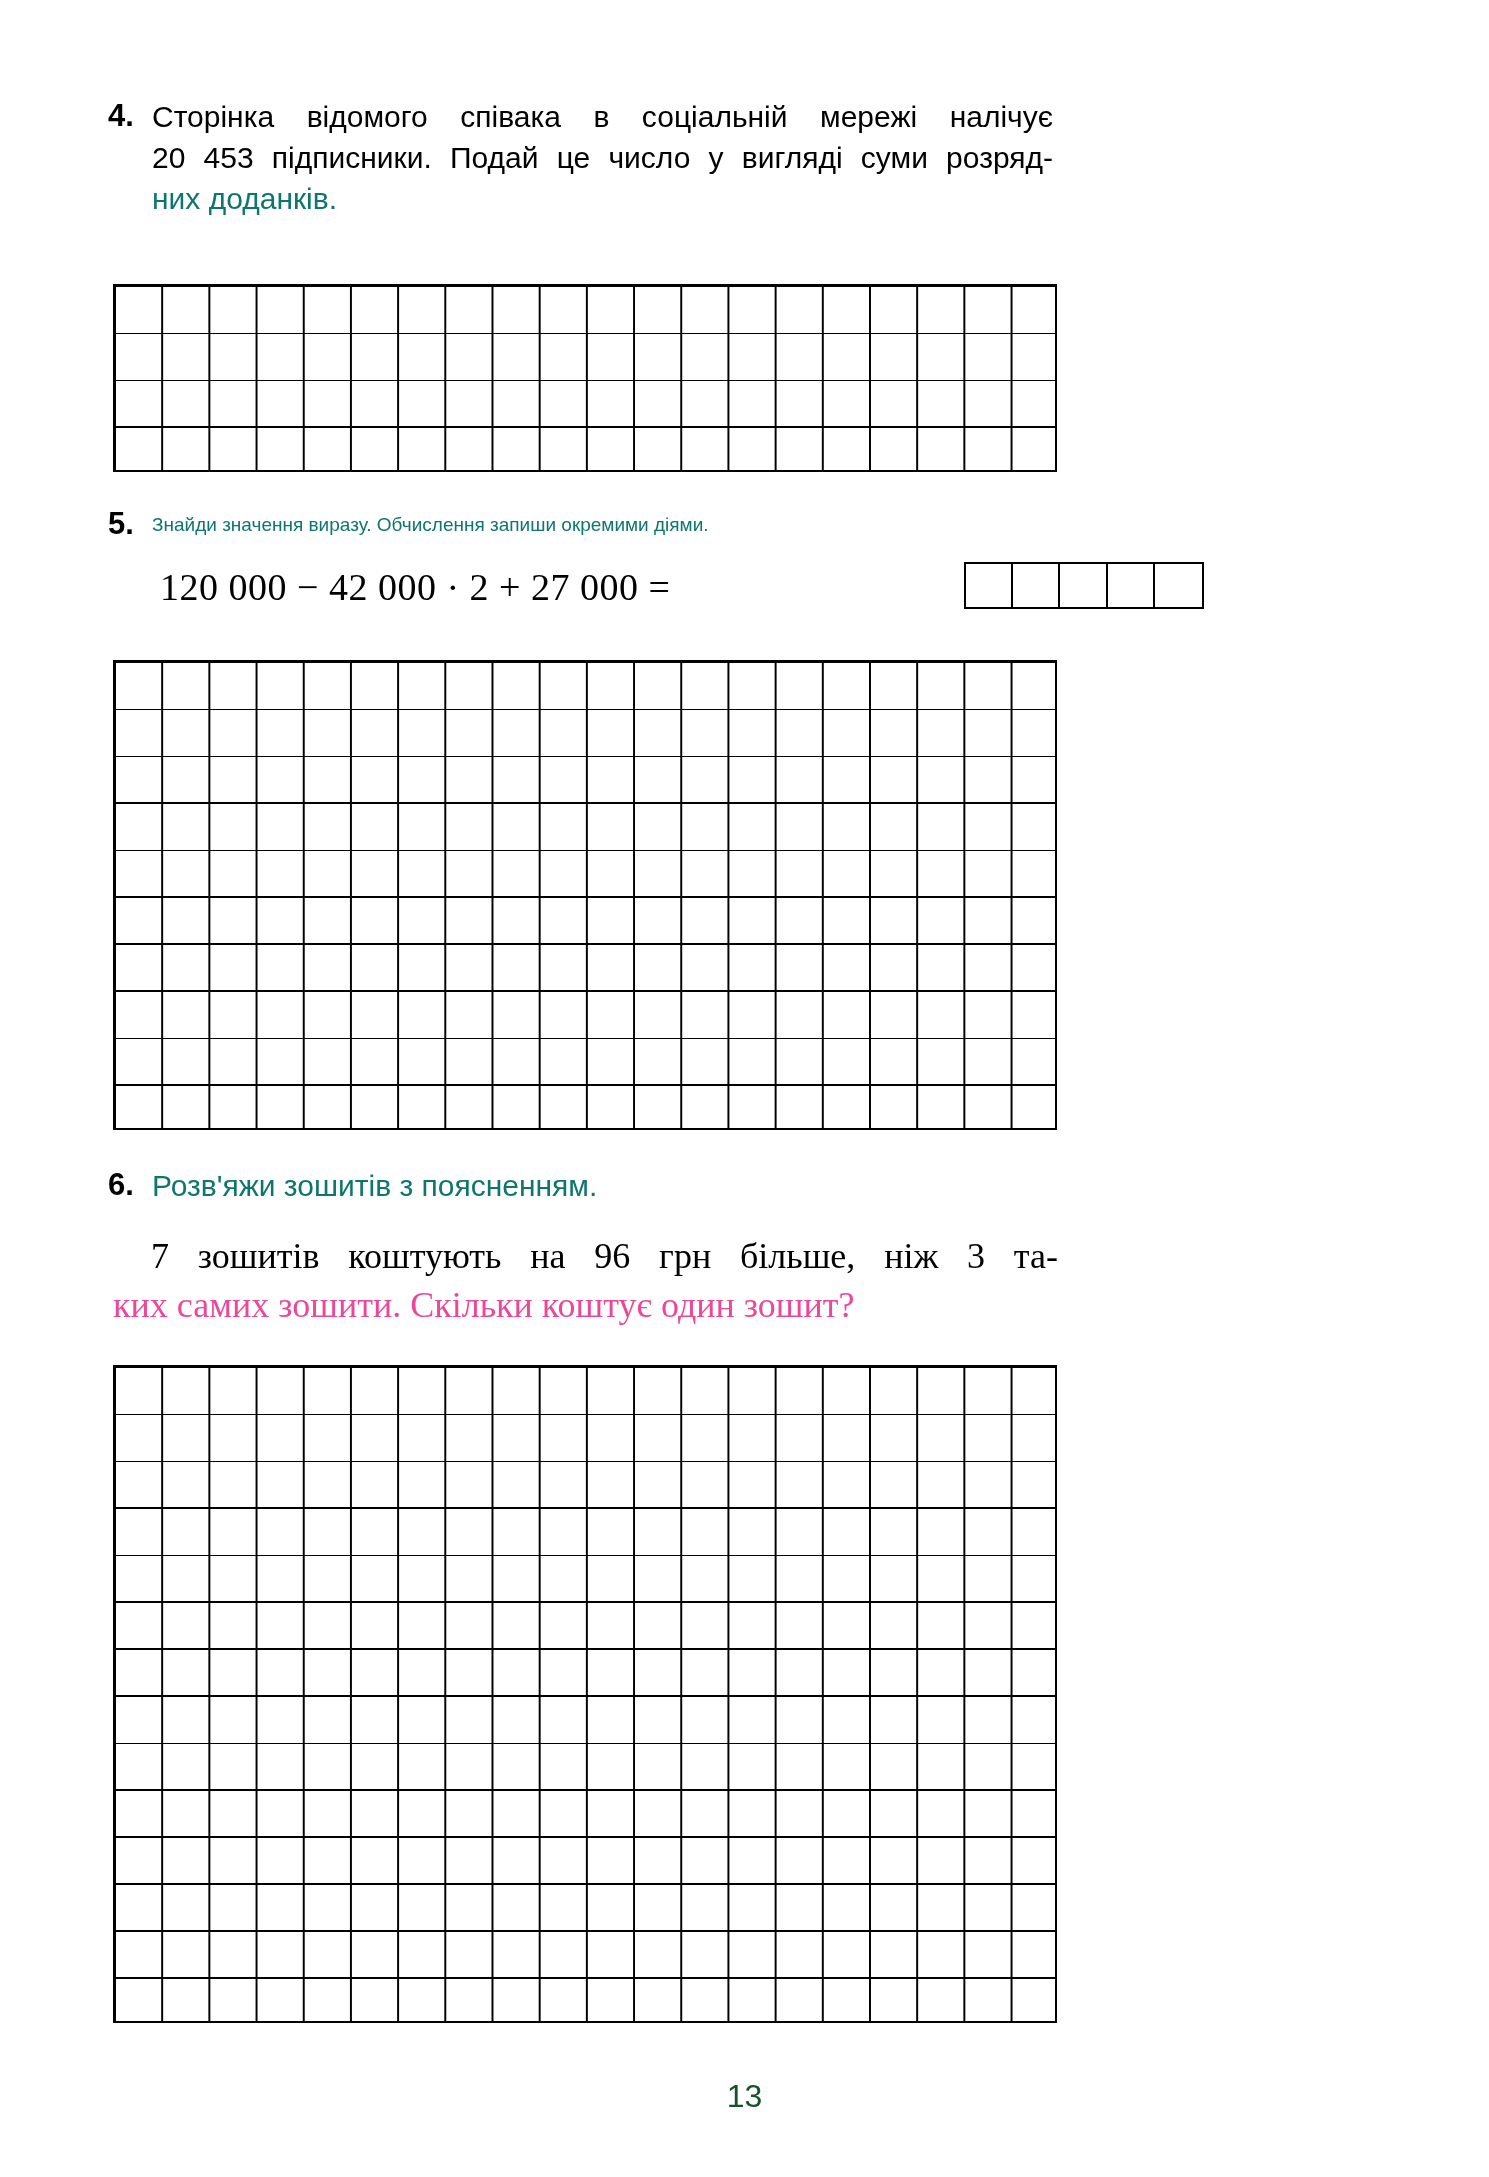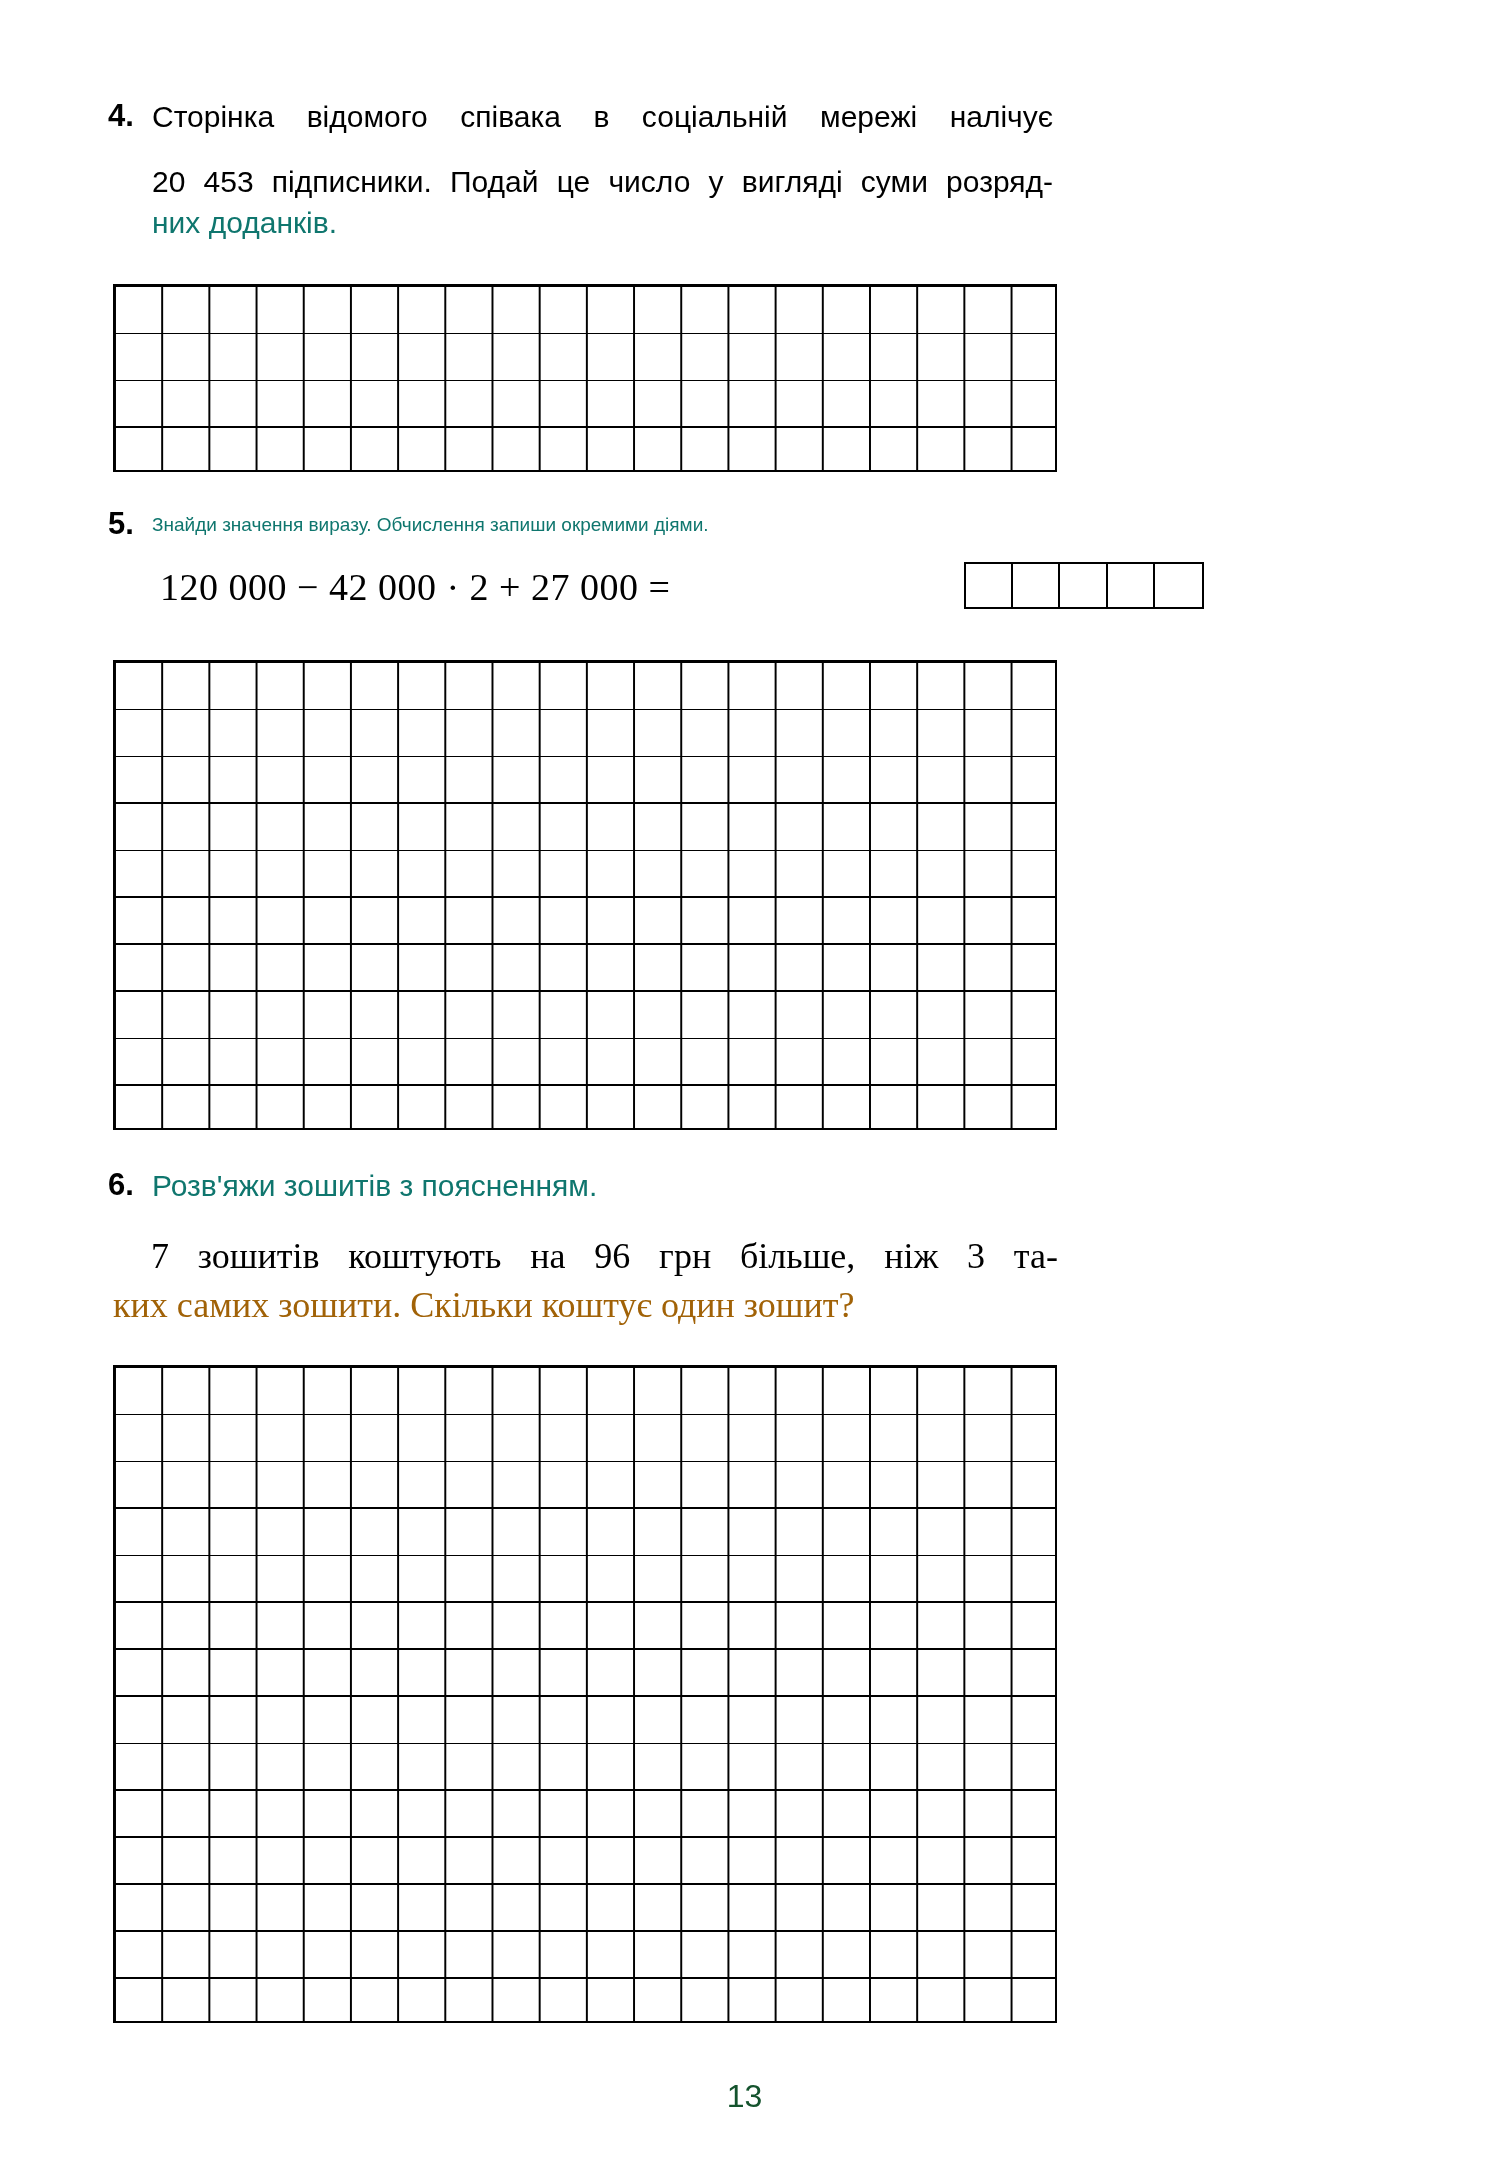--- a/index.html
+++ b/index.html
@@ -53,21 +53,21 @@
     font-size: 30px;
     line-height: 41px;
     color: #0f766e;
     white-space: nowrap;
   }
 
   .serif-line {
     font-family: "Liberation Serif", serif;
     font-size: 35px;
     line-height: 48px;
-    color: #a16207;
+    color: #ec4899;
     white-space: nowrap;
   }
 
   
   .justify-row {
     display: flex;
     justify-content: space-between;
     white-space: nowrap;
   }
   .justify-row.serif {
@@ -140,21 +140,21 @@
 <div class="page">
 
   <div class="task" style="left:108px; top:96px; width:945px;">
     <div class="task-head">
       <div class="task-num">4.</div>
       <div class="task-body">
         <div class="justify-row sans">
           <span style="display:block; width:100%; text-align:justify; text-align-last:justify;">Сторінка відомого співака в соціальній мережі налічує</span>
         </div>
         <div class="justify-row sans">
-          <span style="display:block; width:100%; text-align:justify; text-align-last:justify;margin-top:24px;">20 453 підписники. Подай це число у вигляді суми розряд-</span>
+          <span style="display:block; width:100%; text-align:justify; text-align-last:justify;">20 453 підписники. Подай це число у вигляді суми розряд-</span>
         </div>
         <div class="sans-line">них доданків.</div>
       </div>
     </div>
   </div>
 
   <div class="grid" style="left:113px; top:284px; width:944px; height:188px;">
     <div class="grid-inner" style="background-image:
                   linear-gradient(to right, #000 2px, transparent 2px),
                   linear-gradient(to bottom, #000 2px, transparent 2px);

